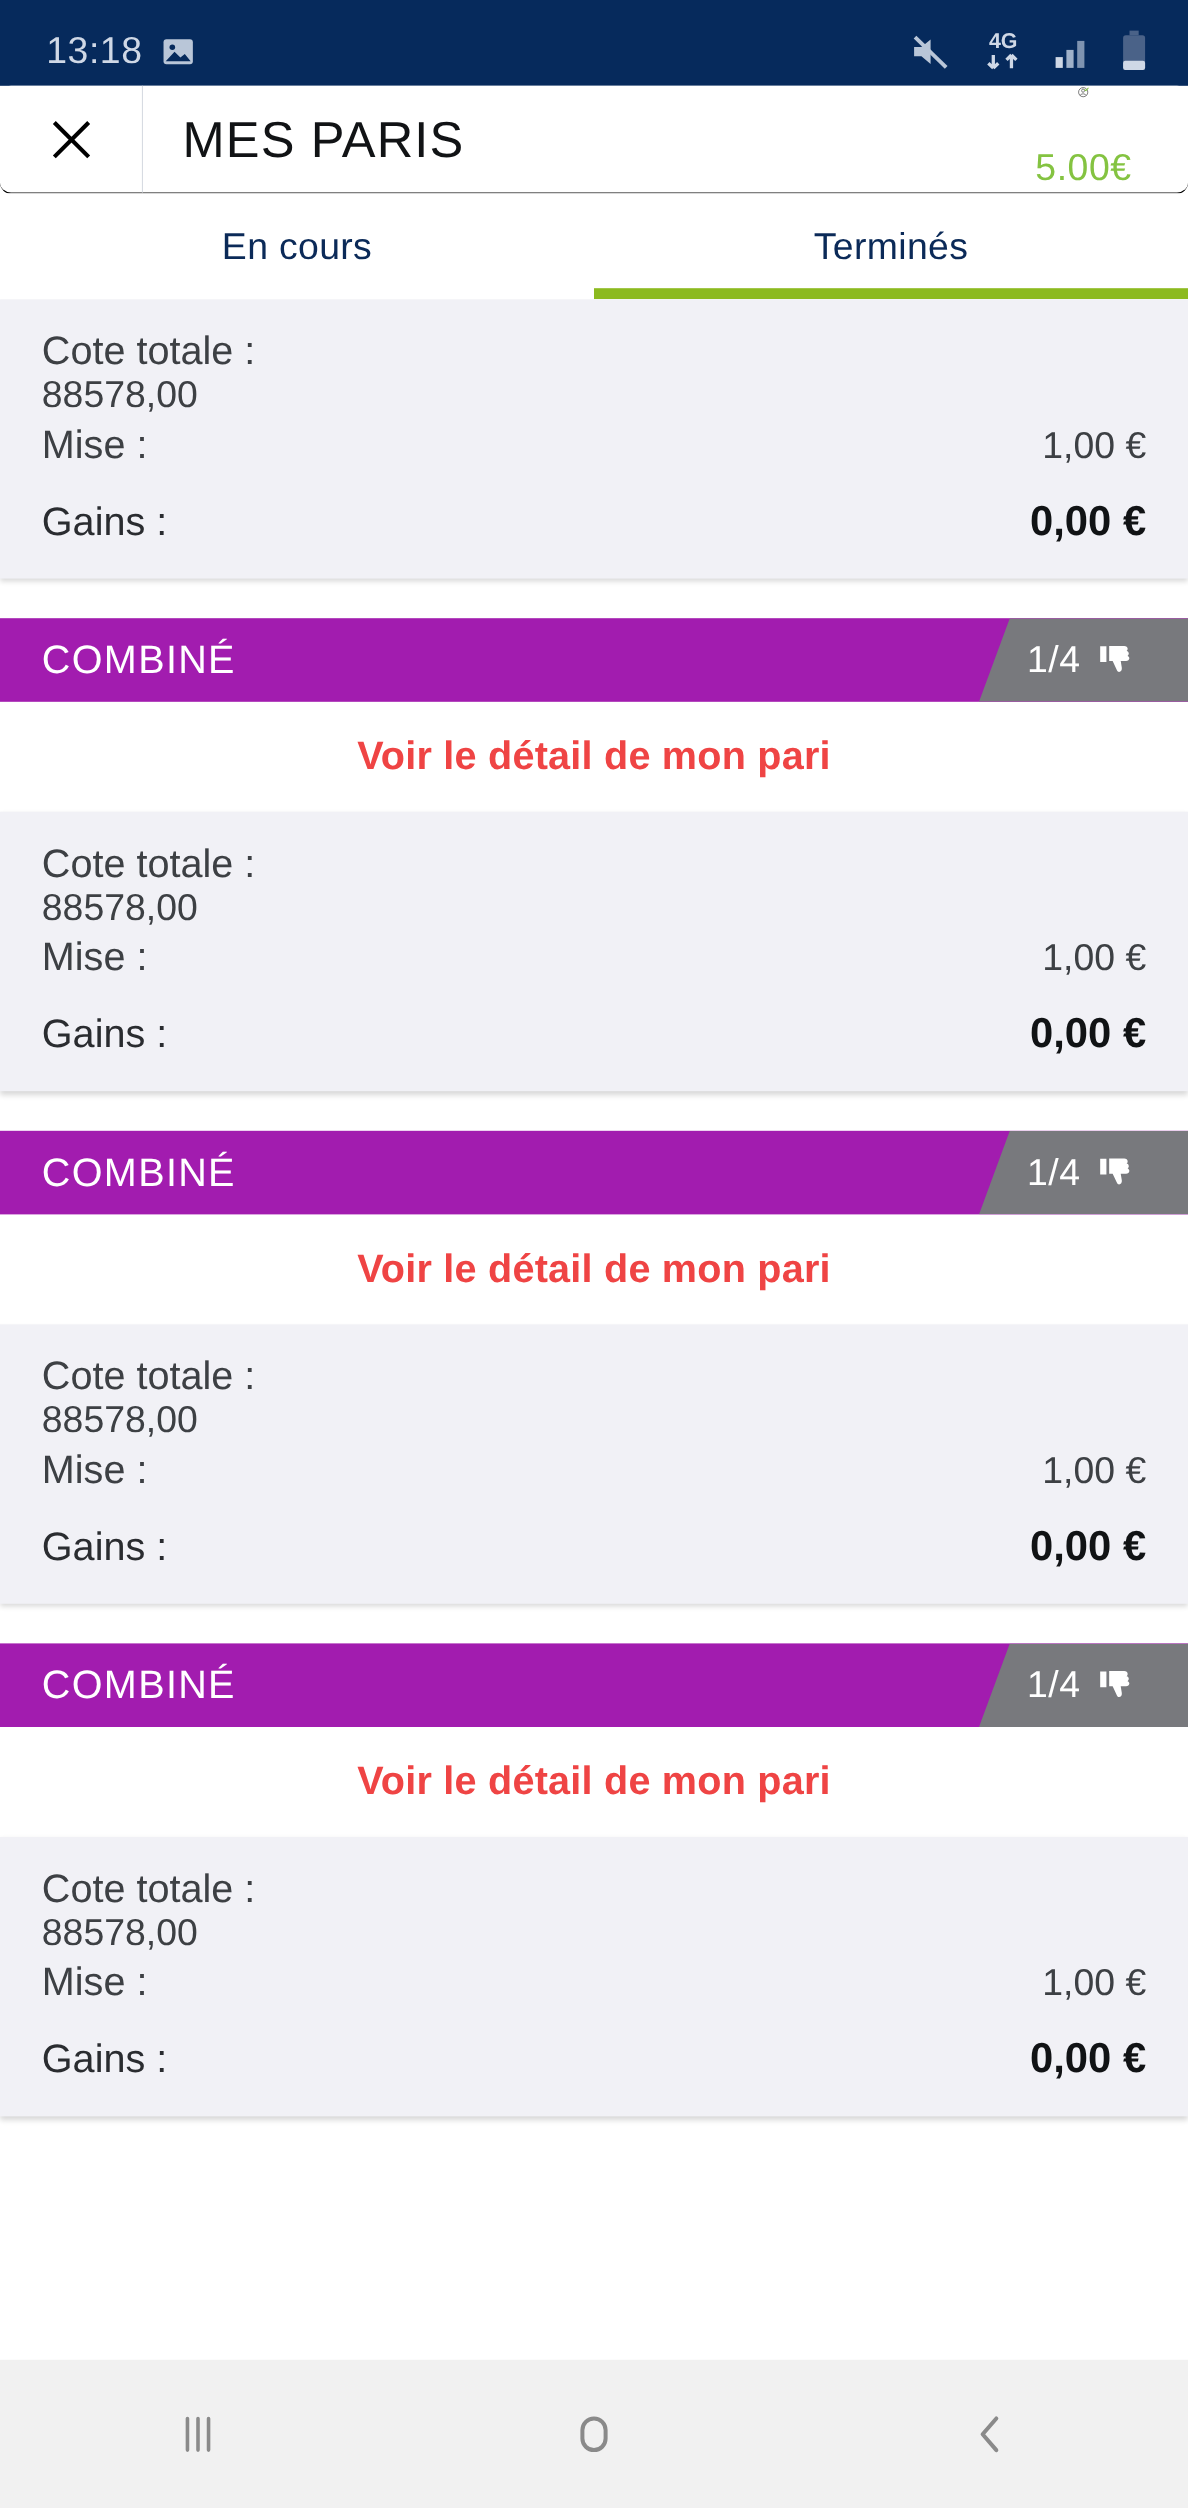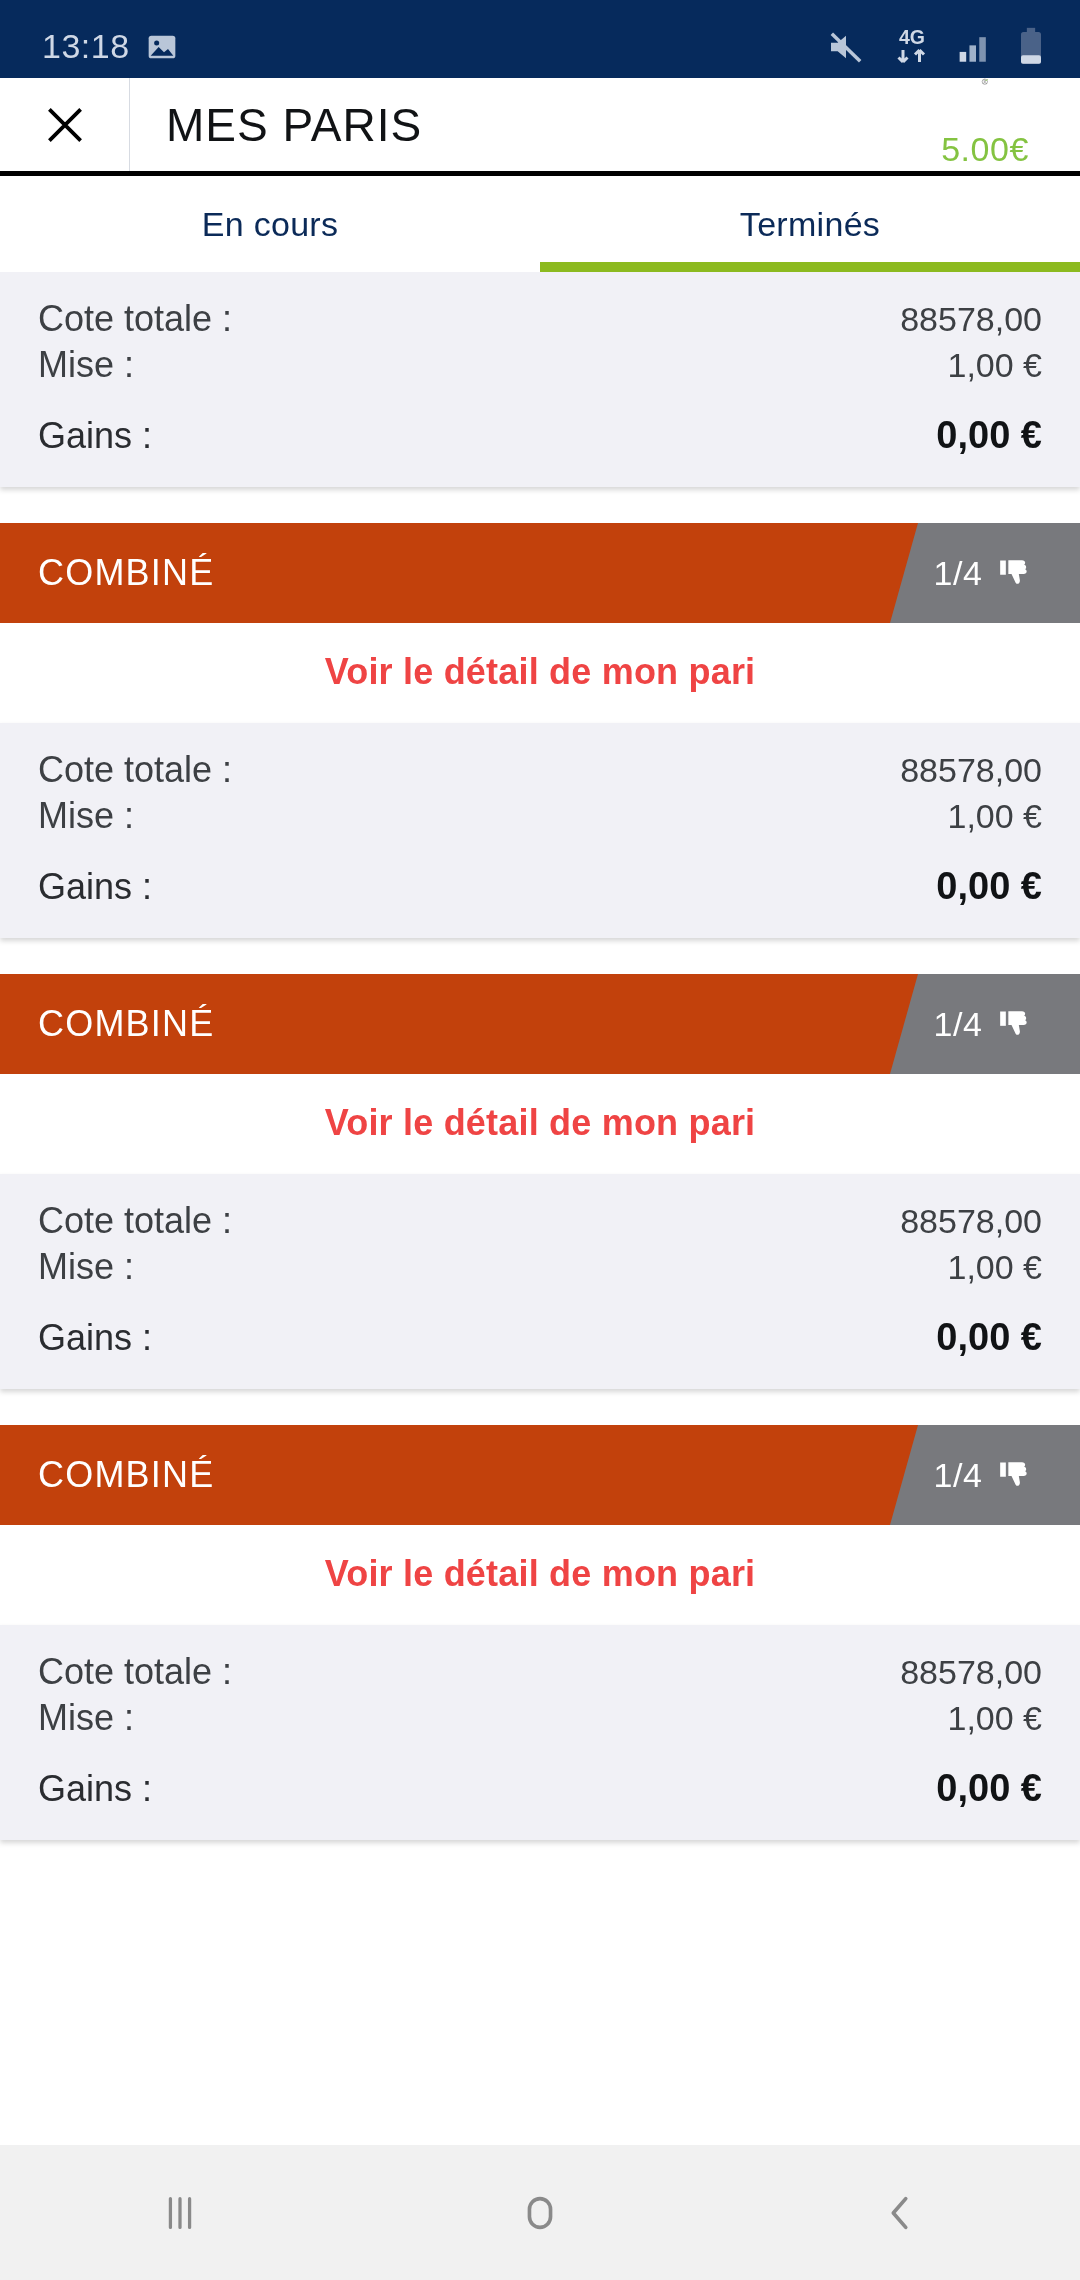--- a/index.html
+++ b/index.html
@@ -18,22 +18,23 @@
     padding:15px 34px 0 42px;
   }
   .sb-left { display:flex; align-items:center; gap:16px; }
   .sb-time { color:#cfd8e6; font-size:34px; letter-spacing:.5px; }
   .sb-right { display:flex; align-items:center; gap:22px; }
   .ico { display:block; }
 
   
   .header {
     flex:0 0 98px; height:98px; background:#ffffff;
-    display:flex; align-items:stretch; border-bottom:5px solid #000000;
+    display:flex; align-items:stretch; border-bottom:1px solid #000000;
     position:relative;
+    border-radius:10px;
   }
   .close-cell {
     width:130px; display:flex; align-items:center; justify-content:center;
     border-right:1px solid #d7dbe2;
   }
   .title-cell { flex:1; display:flex; align-items:center; padding-left:36px; }
   .page-title { font-size:46px; color:#111315; letter-spacing:1px; font-weight:400; }
   .acct-cell {
     width:190px; display:flex; flex-direction:column;
     align-items:center; justify-content:center; padding-bottom:2px;gap:47px;
@@ -54,31 +55,31 @@
   
   .content { flex:1; background:#ffffff; overflow:hidden; position:relative; }
 
   .summary {
     background:#f1f1f6;
     padding:26px 38px 30px 38px;
     box-shadow:0 3px 5px rgba(0,0,0,.16);
     position:relative; z-index:1;
   }
   .sum-row { display:flex; justify-content:space-between; align-items:baseline; }
-  .sum-row.cote { margin-bottom:4px; }
+  .sum-row.cote { margin-bottom:4px;flex-direction:column; }
   .sum-row.mise { margin-bottom:28px;text-align:right; }
   .sum-label { font-size:36px; color:#3d4044; }
   .sum-val   { font-size:34px; color:#3d4044; }
   .sum-row.gains .sum-label { font-size:36px; color:#2a2c30; }
   .sum-row.gains .sum-val { font-size:38px; color:#111315; font-weight:bold; }
 
   .gap-white { height:36px; background:#ffffff; }
 
   .combine-bar {
-    height:100px; background:#c2410c; display:flex; align-items:center;
+    height:76px; background:#a21caf; display:flex; align-items:center;
     position:relative; overflow:hidden;
   }
   .combine-label {
     color:#ffffff; font-size:36px; letter-spacing:1.2px; padding-left:38px; z-index:2;
   }
   .combine-badge {
     position:absolute; top:0; right:0; height:100%;
     width:190px; background:#78797d;
     clip-path:polygon(28px 0, 100% 0, 100% 100%, 0 100%);
     display:flex; align-items:center; justify-content:center; gap:14px;

